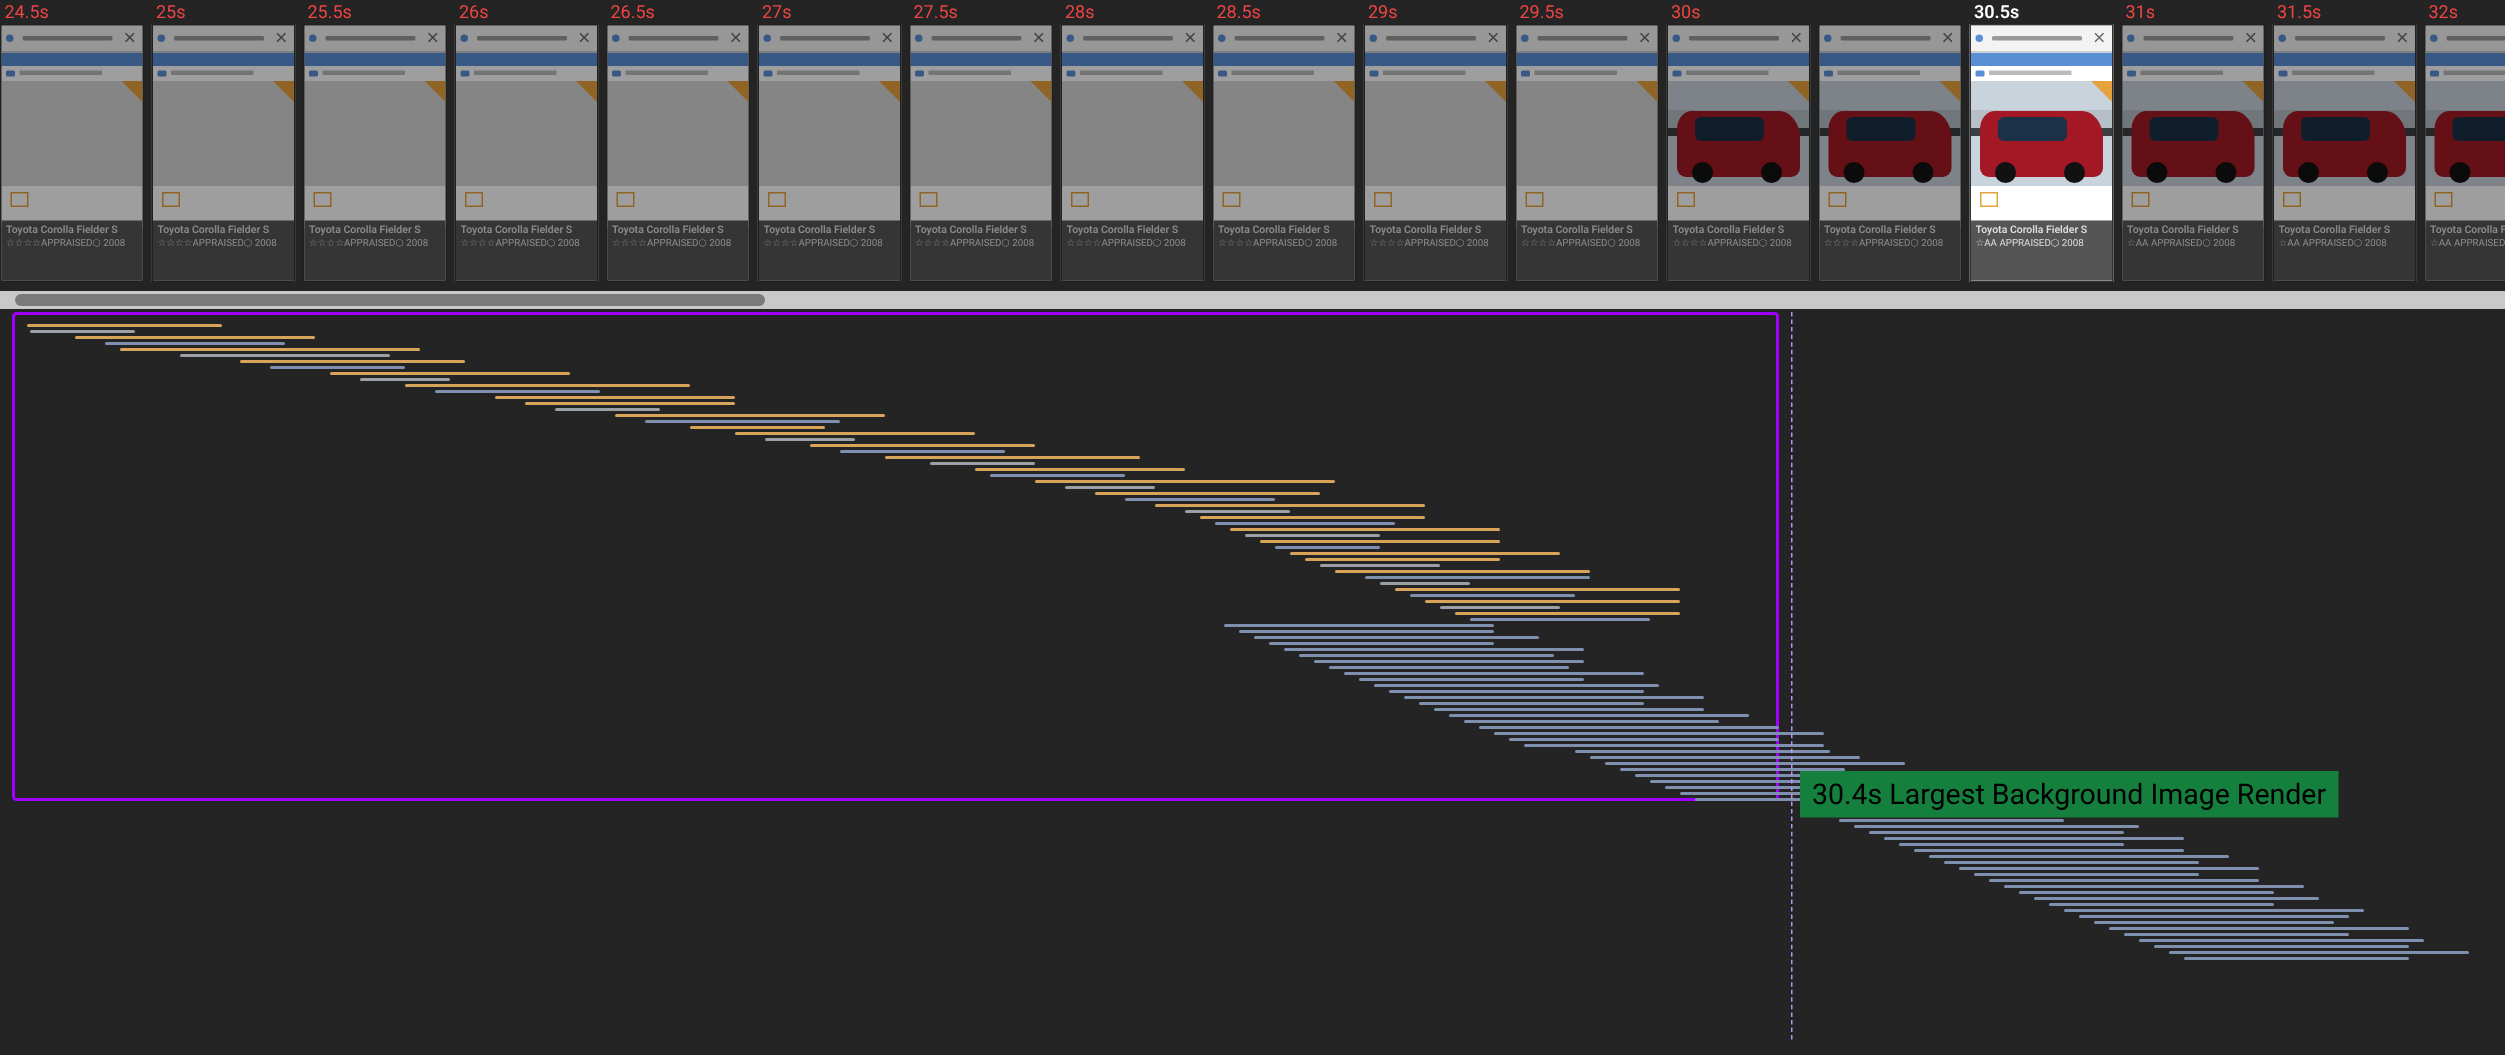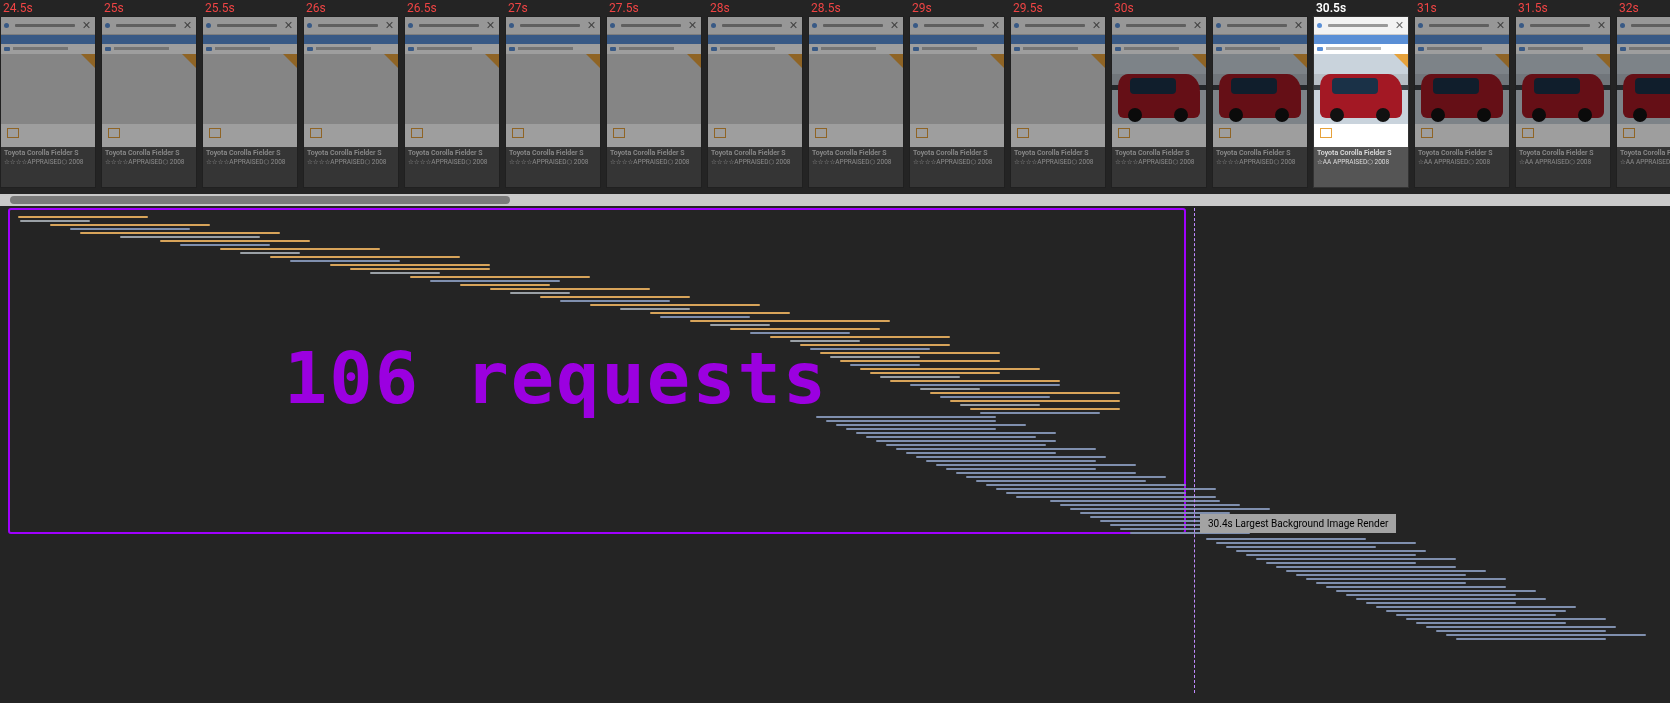--- a/index.html
+++ b/index.html
@@ -42,21 +42,21 @@
 
   
   .wf-wrap{position:relative;height:487px;background:#242424}
   .highlight{position:absolute;left:8px;top:2px;width:1178px;height:326px;border:2px solid #a000ff;border-radius:3px;pointer-events:none}
   .wf{position:absolute;left:10px;top:6px;right:0;bottom:0}
   .req{position:absolute;height:2px;border-radius:1px}
 
   .overlay{position:absolute;left:284px;top:130px;font-family:ui-monospace,SFMono-Regular,Menlo,Consolas,monospace;font-size:72px;font-weight:800;color:#9b00e0;letter-spacing:2px;pointer-events:none}
 
   .marker-line{position:absolute;top:2px;bottom:0;width:0;border-left:1px dashed #c08bff;left:1194px}
-  .marker-label{position:absolute;left:1200px;top:308px;background:#a3a3a3;color:#000;font-size:10px;padding:4px 8px;white-space:nowrap}
+  .marker-label{position:absolute;left:1200px;top:308px;background:#15803d;color:#000;font-size:19px;padding:4px 8px;white-space:nowrap}
 </style>
 </head>
 <body>
 
 <div class="filmstrip" id="filmstrip">
     <div class="frame">
       <div class="ts">24.5s</div>
       <div class="thumb">
         <div class="chrome">
           <span class="x"></span>
@@ -506,16 +506,15 @@
       <div class="req" style="left: 1366px; top: 394px; width: 200px; background: rgb(127, 143, 174);"></div>
       <div class="req" style="left: 1376px; top: 398px; width: 180px; background: rgb(127, 143, 174);"></div>
       <div class="req" style="left: 1386px; top: 402px; width: 160px; background: rgb(127, 143, 174);"></div>
       <div class="req" style="left: 1396px; top: 406px; width: 200px; background: rgb(127, 143, 174);"></div>
       <div class="req" style="left: 1406px; top: 410px; width: 150px; background: rgb(127, 143, 174);"></div>
       <div class="req" style="left: 1416px; top: 414px; width: 190px; background: rgb(127, 143, 174);"></div>
       <div class="req" style="left: 1426px; top: 418px; width: 170px; background: rgb(127, 143, 174);"></div>
       <div class="req" style="left: 1436px; top: 422px; width: 200px; background: rgb(127, 143, 174);"></div>
       <div class="req" style="left: 1446px; top: 426px; width: 150px; background: rgb(127, 143, 174);"></div>
     </div>
-  <div class="overlay">106 requests</div>
   <div class="marker-line" id="mline" style="left: 1194px;"></div>
   <div class="marker-label">30.4s Largest Background Image Render</div>
 </div>
 
 </body></html>

